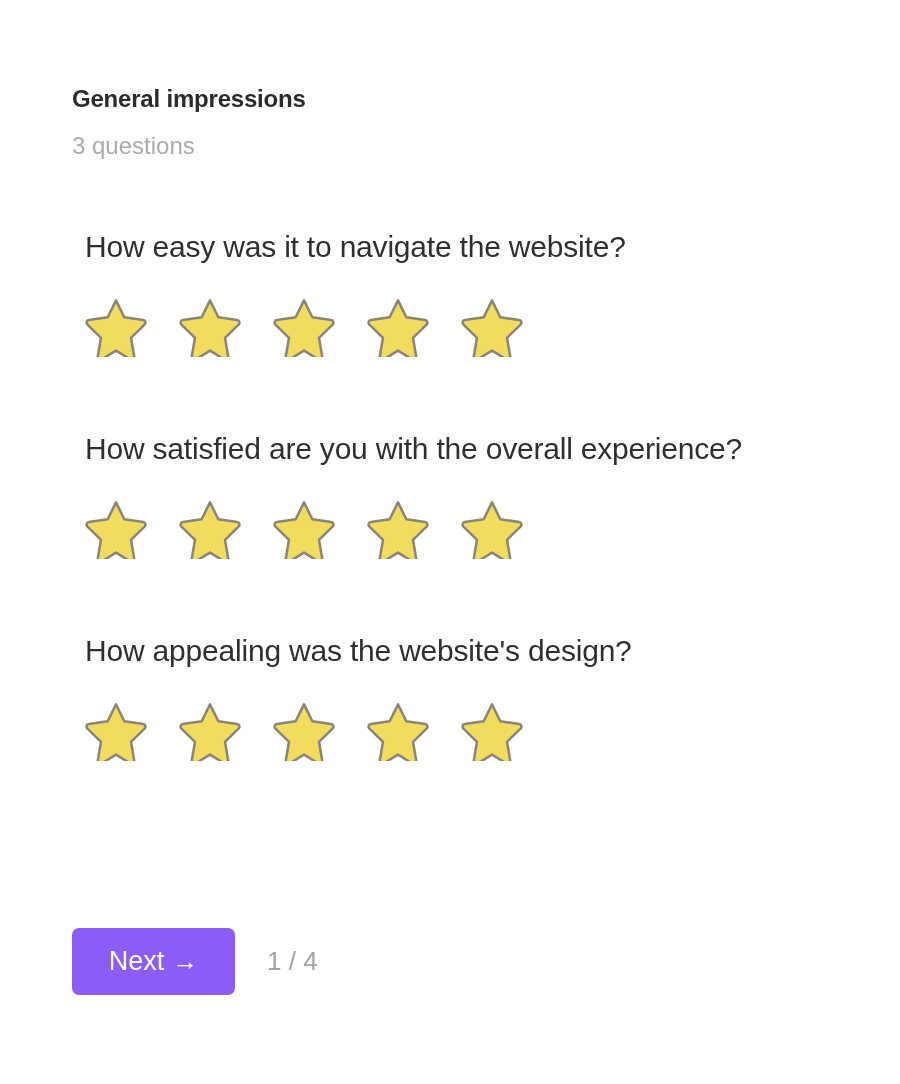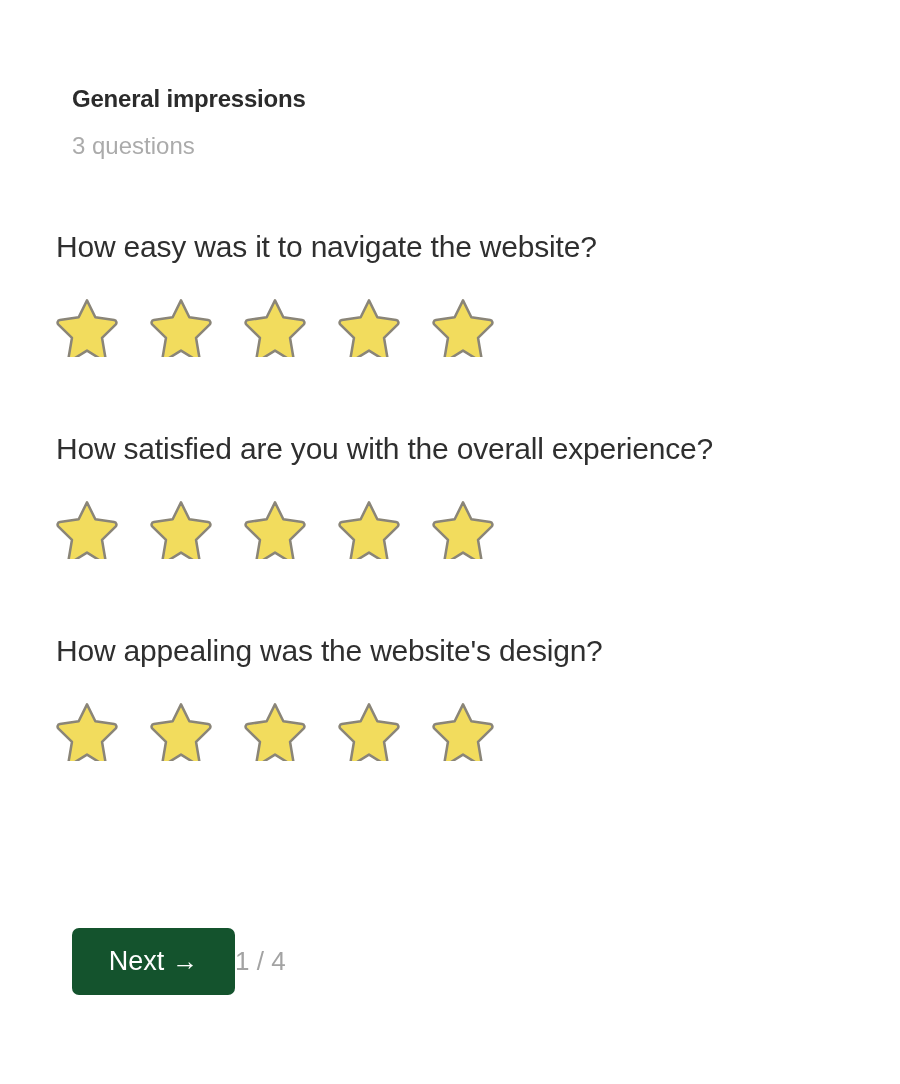--- a/index.html
+++ b/index.html
@@ -42,21 +42,21 @@
     font-weight: normal;
     color: #ababab;
     line-height: 30px;
     margin: 17px 0 0 0;
     white-space: nowrap;
   }
 
   
   .questions {
     position: absolute;
-    left: 56px;
+    left: 85px;
     top: 228px;
     width: 780px;
   }
   .question-block {
     margin-bottom: 70px;
   }
   .question-block:last-child {
     margin-bottom: 0;
   }
   .question-text {
@@ -95,41 +95,42 @@
 
   
   .footer-nav {
     position: absolute;
     left: 72px;
     top: 928px;
     display: flex;
     align-items: center;
   }
   .next-button {
-    background: #14532d;
+    background: #8b5cf6;
     color: #ffffff;
     border: 0;
     border-radius: 7px;
     width: 163px;
     height: 67px;
     font-family: "Liberation Sans", sans-serif;
     font-size: 27px;
     font-weight: normal;
     line-height: 67px;
     padding: 0;
     cursor: pointer;
     letter-spacing: 0px;
     text-align: center;
     white-space: nowrap;
   }
   .next-button .arrow {
     margin-left: 8px;
     font-size: 26px;
   }
   .page-counter {
+    margin-left: 32px;
     font-size: 26px;
     color: #a3a3a3;
     line-height: 67px;
     white-space: nowrap;
   }
 </style>
 </head>
 <body>
 
 <div class="page">

